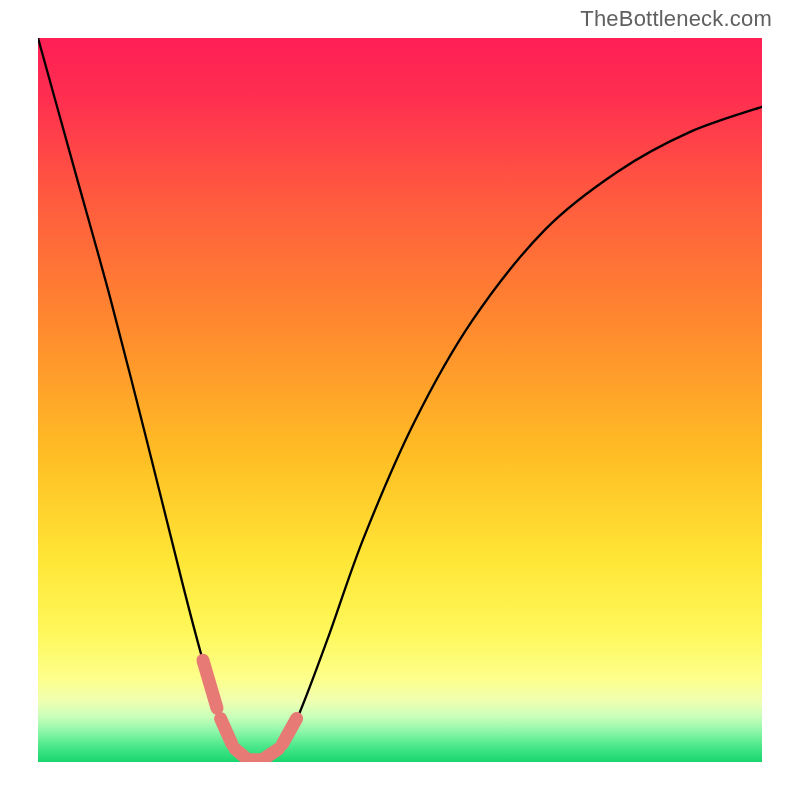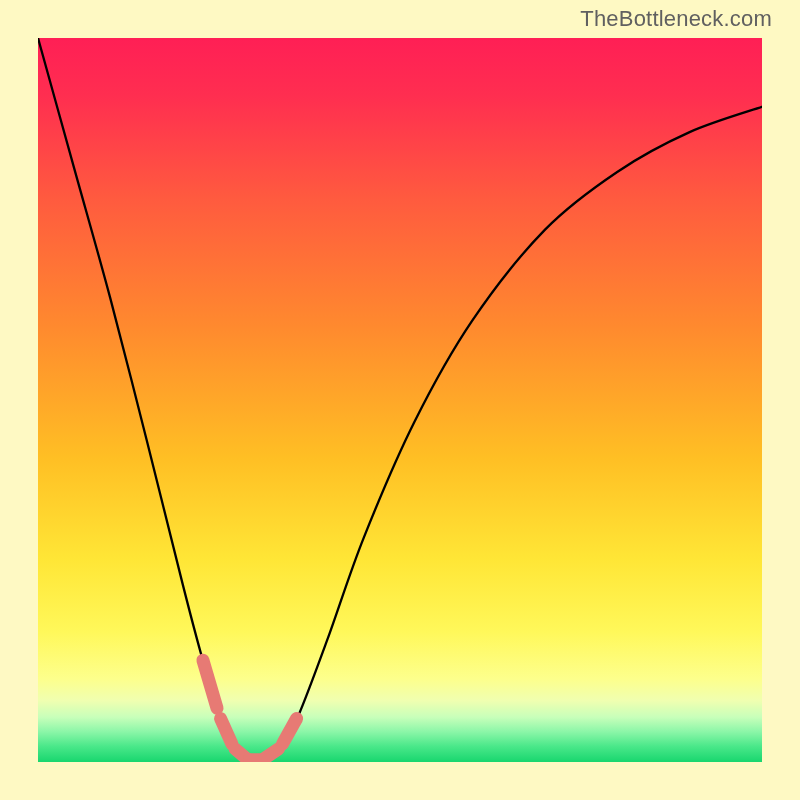--- a/index.html
+++ b/index.html
@@ -9,21 +9,21 @@
     height: 800px;
     background: #000;
     overflow: hidden;
     font-family: Arial, Helvetica, sans-serif;
   }
   .frame {
     position: absolute;
     top: 0; left: 0;
     width: 800px;
     height: 800px;
-    background: #fef9c3;
+    background: #ffffff;
   }
   .plot-area {
     position: absolute;
     top: 38px;
     left: 38px;
     width: 724px;
     height: 724px;
     overflow: hidden;
   }
   .gradient {

